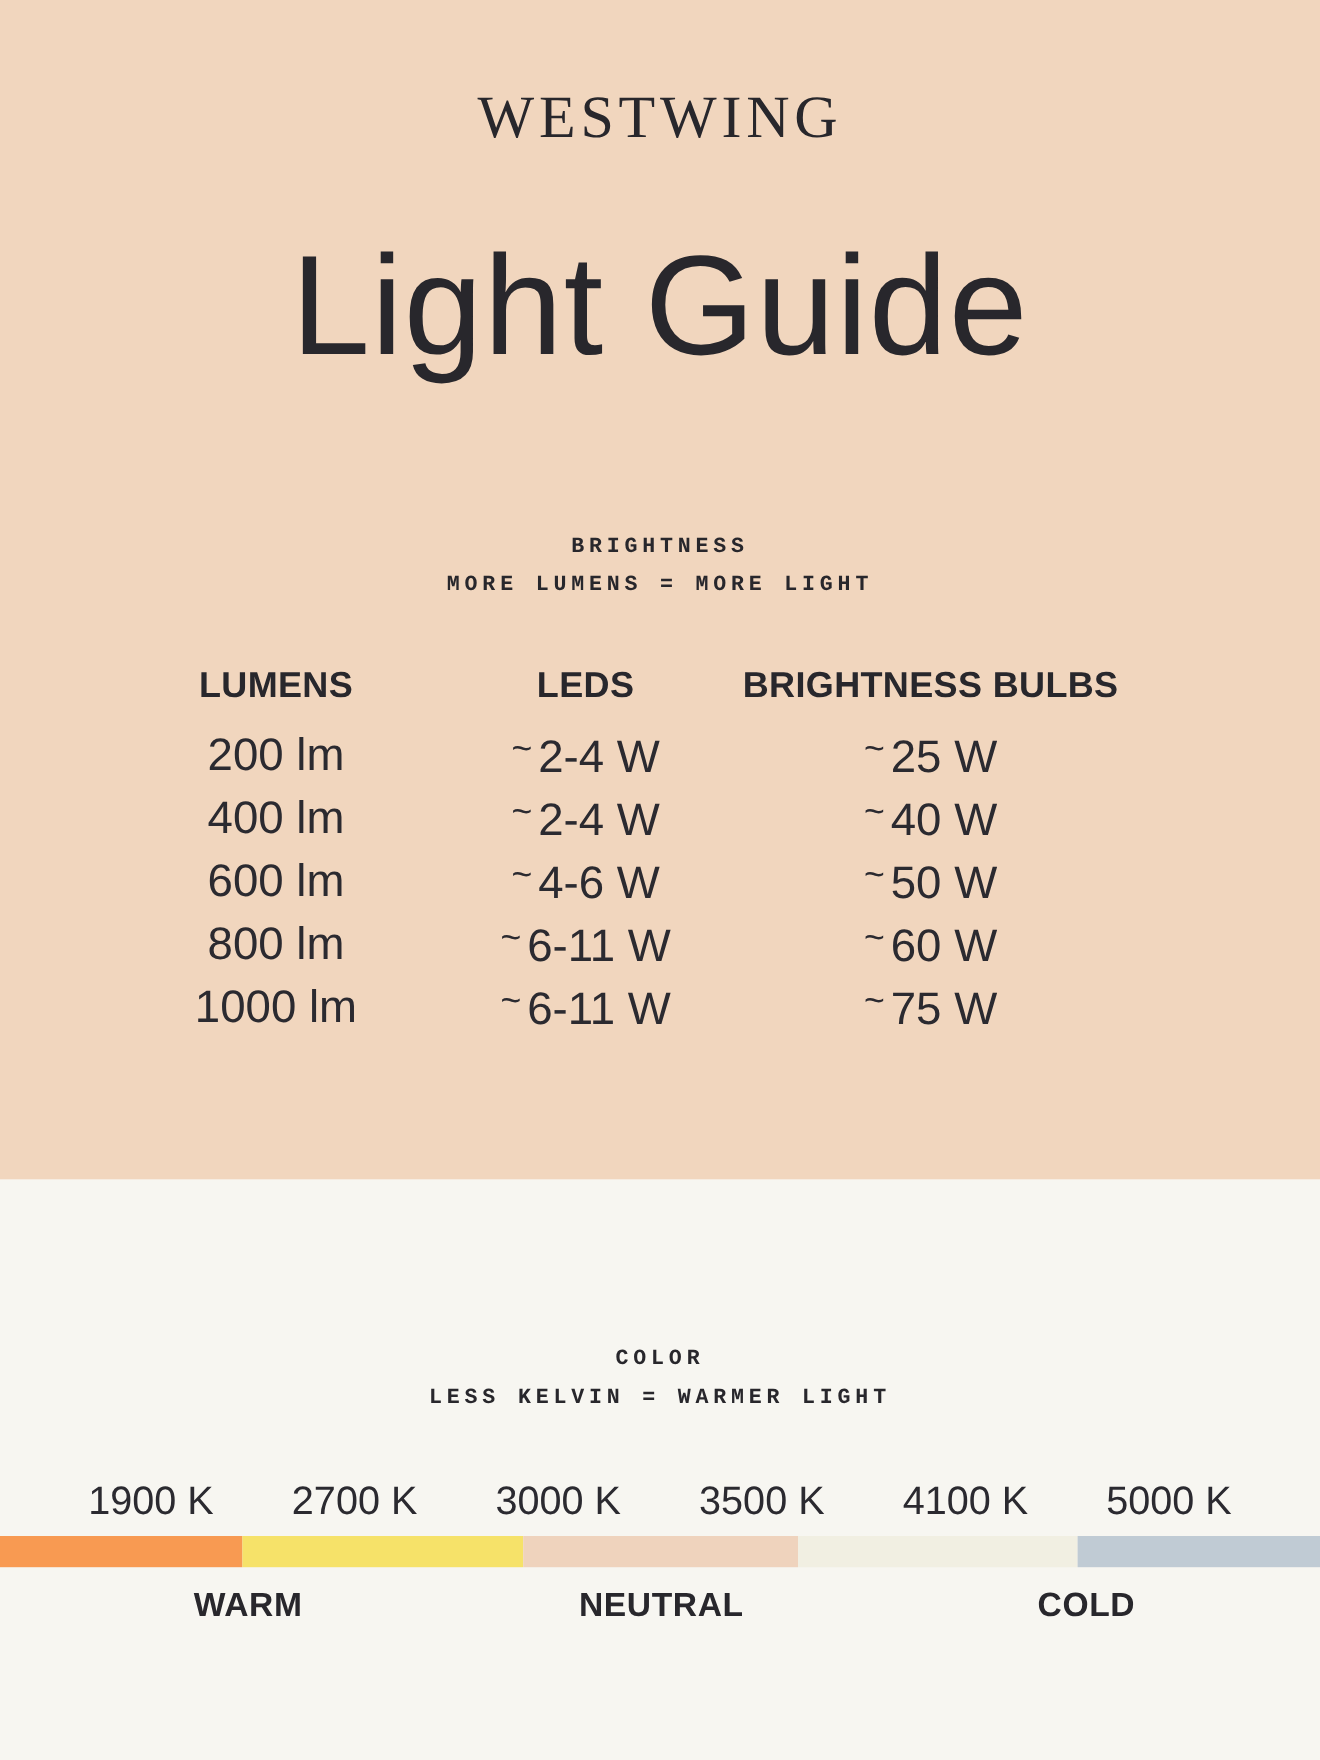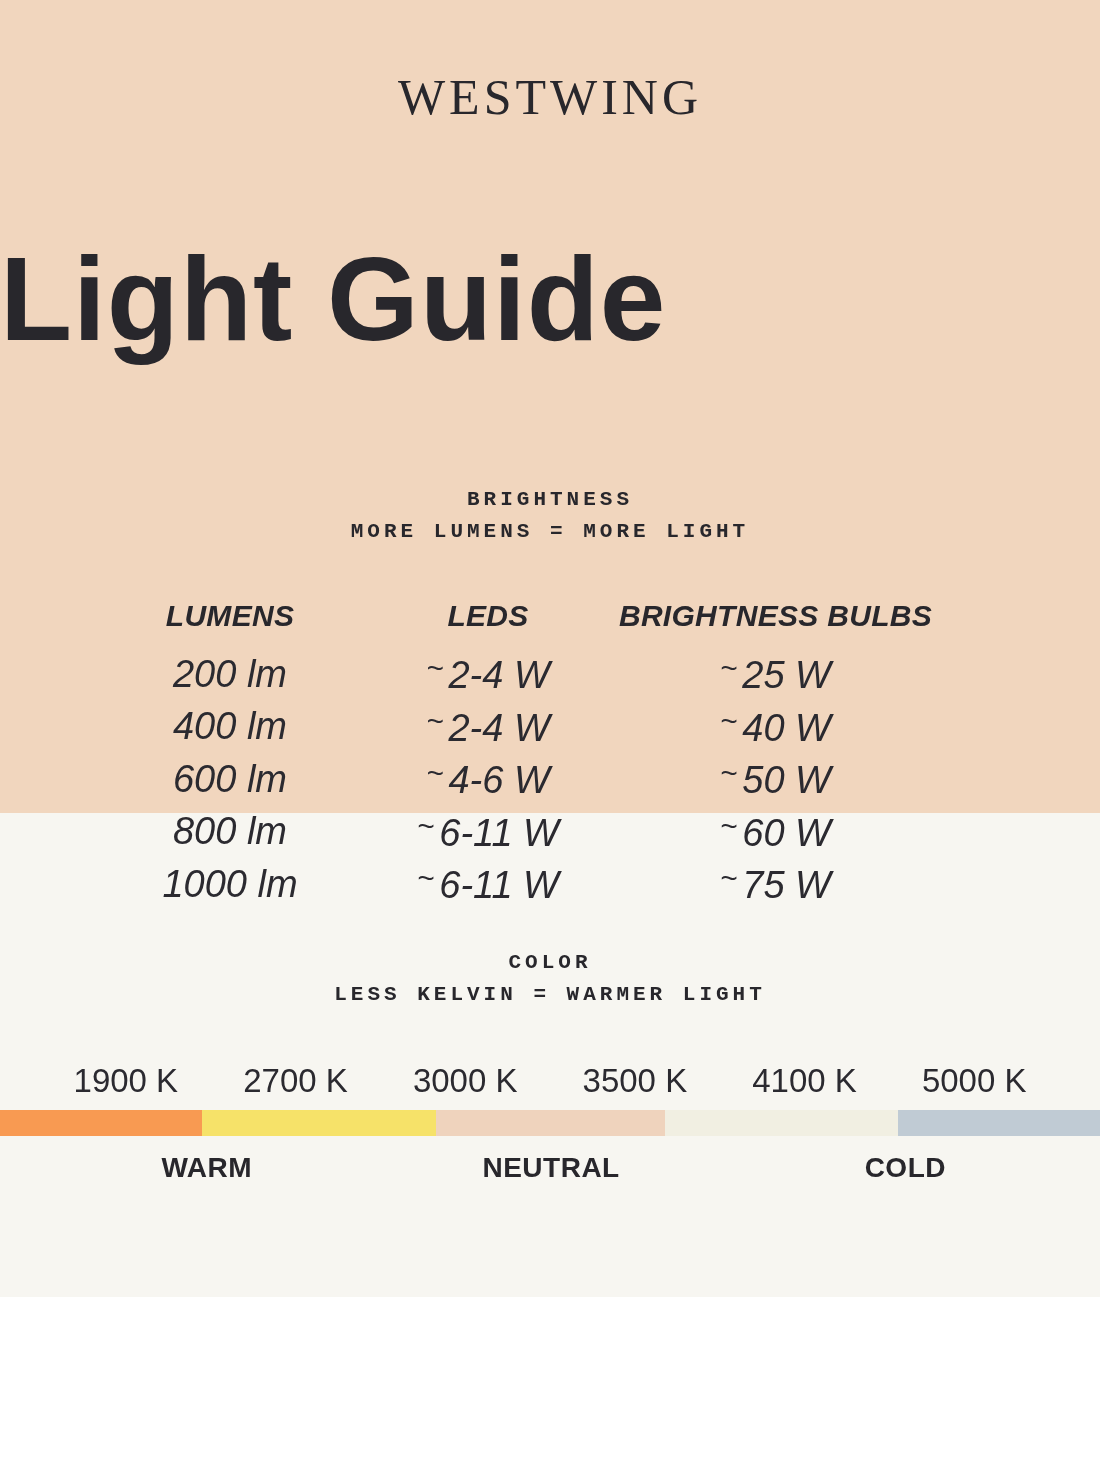--- a/index.html
+++ b/index.html
@@ -15,53 +15,52 @@
   }
   .page {
     width: 1100px;
     height: 1467px;
     overflow: hidden;
   }
 
   
   .section-top {
     background: var(--top-bg);
-    height: 813px;
+    height: 983px;
     padding-top: 72px;
   }
   .brand {
     font-family: "Liberation Serif", serif;
     font-size: 50px;
     line-height: 50px;
     letter-spacing: 4px;
     text-align: center;
     font-weight: 500;
   }
   .page-title {
-    margin-top: 118px;
+    margin-top: 74px;
     font-size: 118px;
     line-height: 118px;
-    font-weight: 700;
-    text-align: left;
+    font-weight: 400;
+    text-align: center;
     letter-spacing: 1px;
   }
   .mono-block {
     font-family: "Liberation Mono", "DejaVu Sans Mono", monospace;
     font-weight: 700;
-    font-size: 21px;
+    font-size: 18px;
     line-height: 32px;
     letter-spacing: 4px;
     text-align: center;
   }
   .section-top .mono-block { margin-top: 126px; }
 
   .bright-table {
     width: 835px;
     margin: 50px 0 0 100px;
-    font-style: italic;
   }
   .t-grid {
     display: grid;
     grid-template-columns: 260px 256px 319px;
   }
   .t-head {
     height: 36px;
     align-items: center;
   }
   .t-head .cell {

